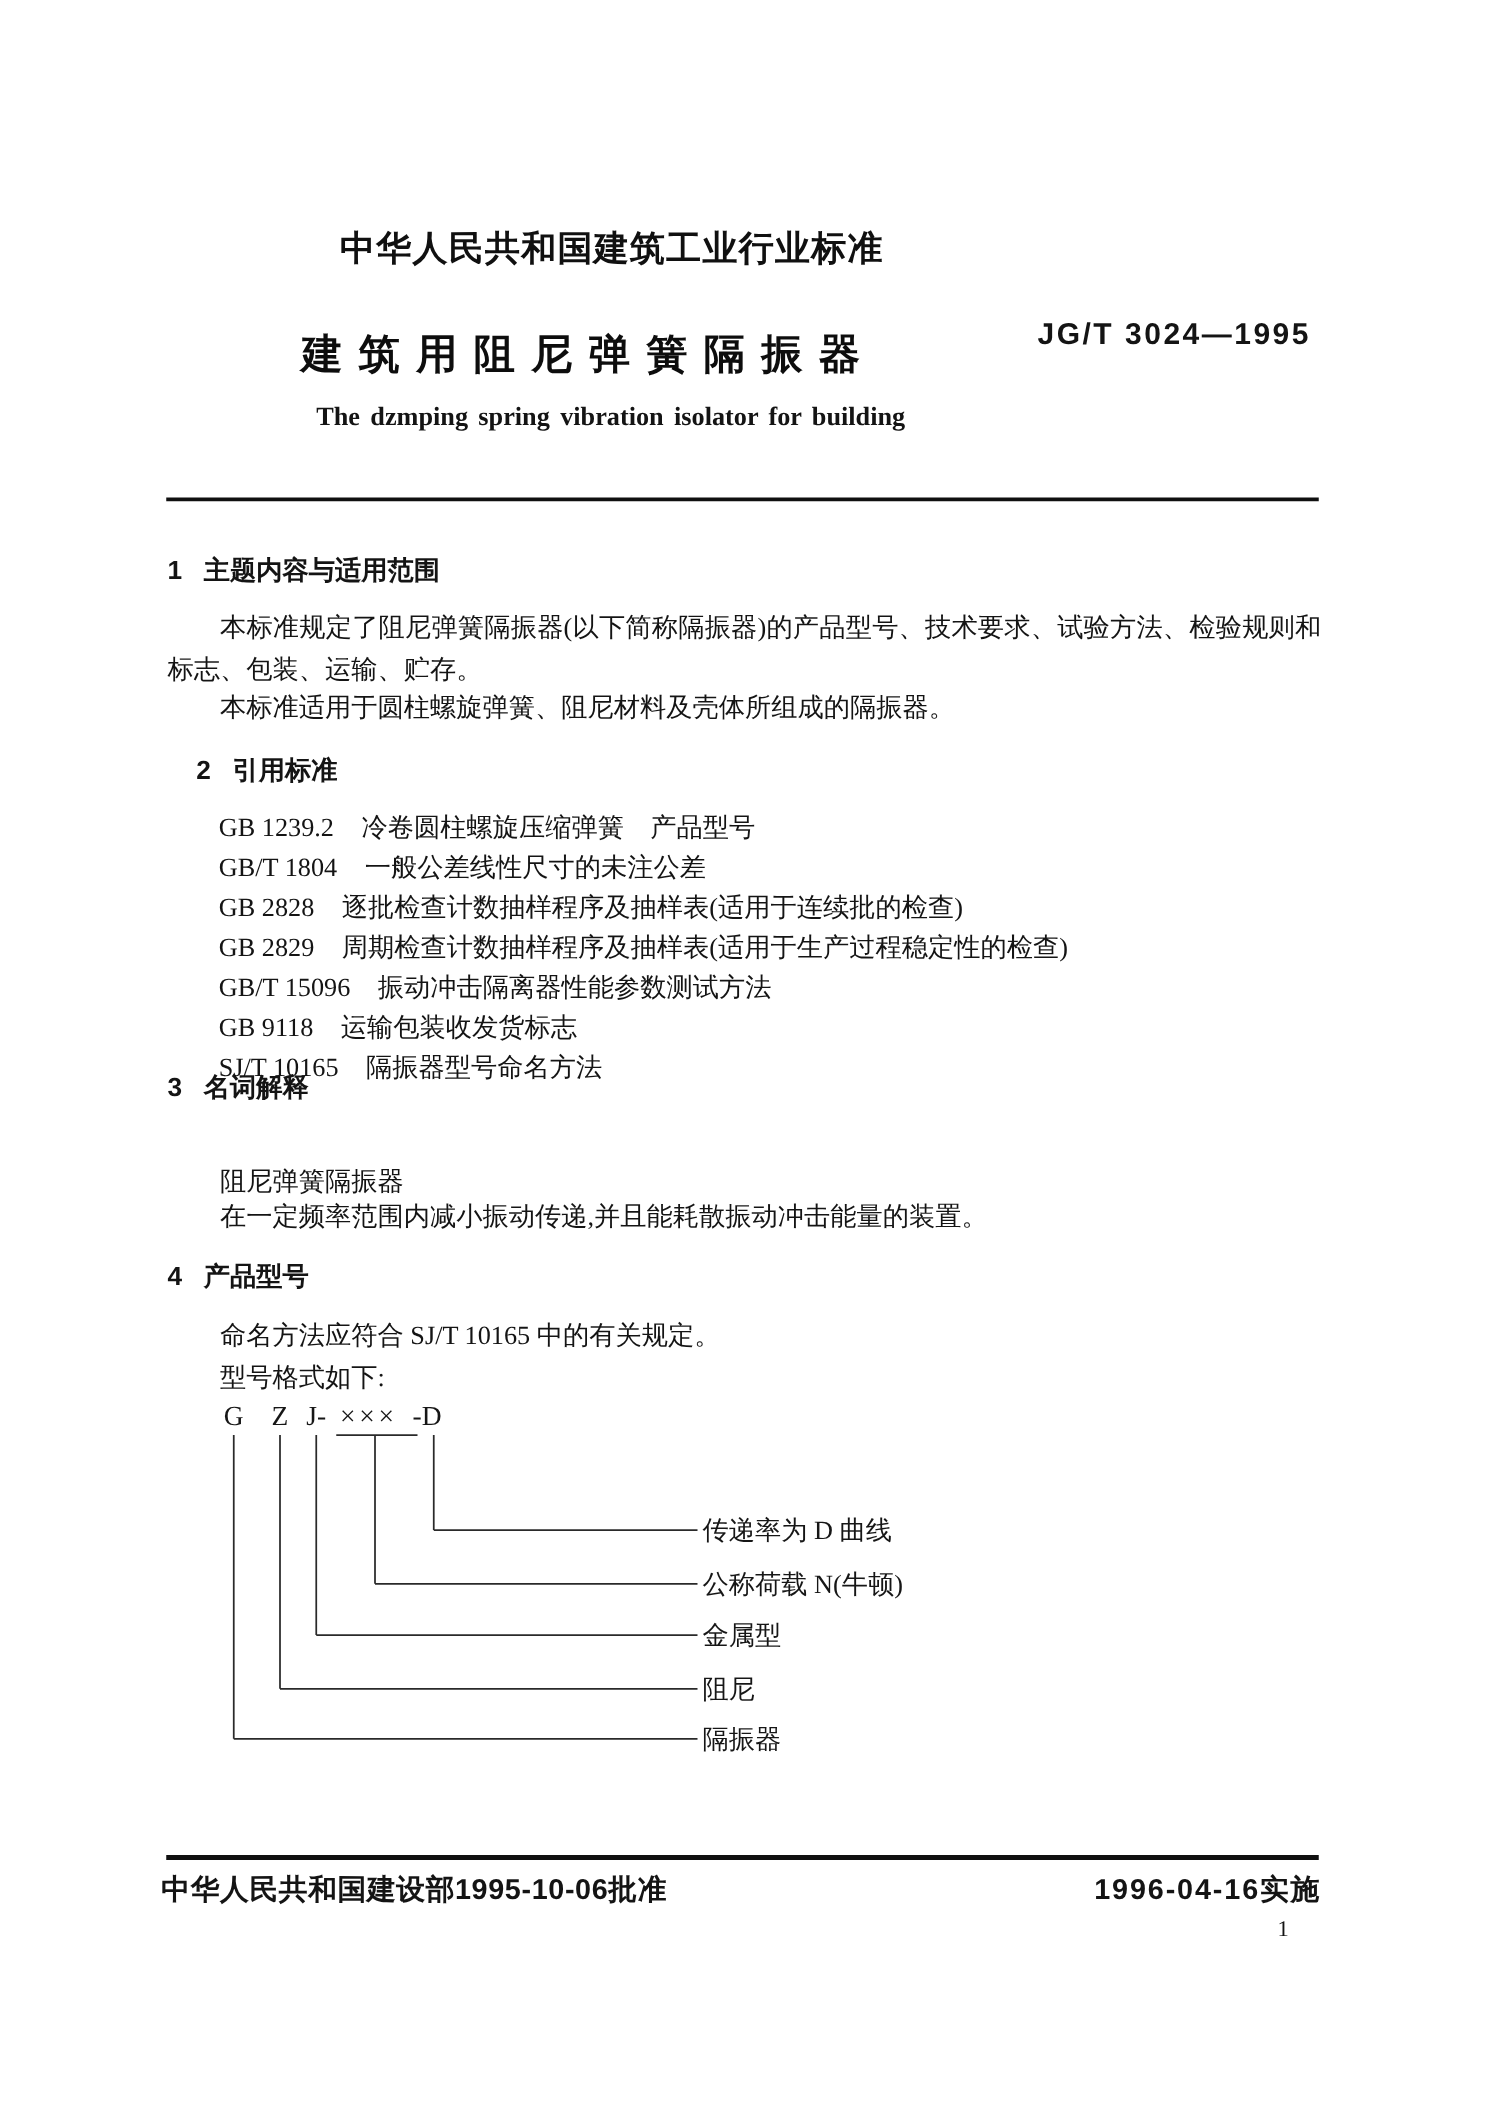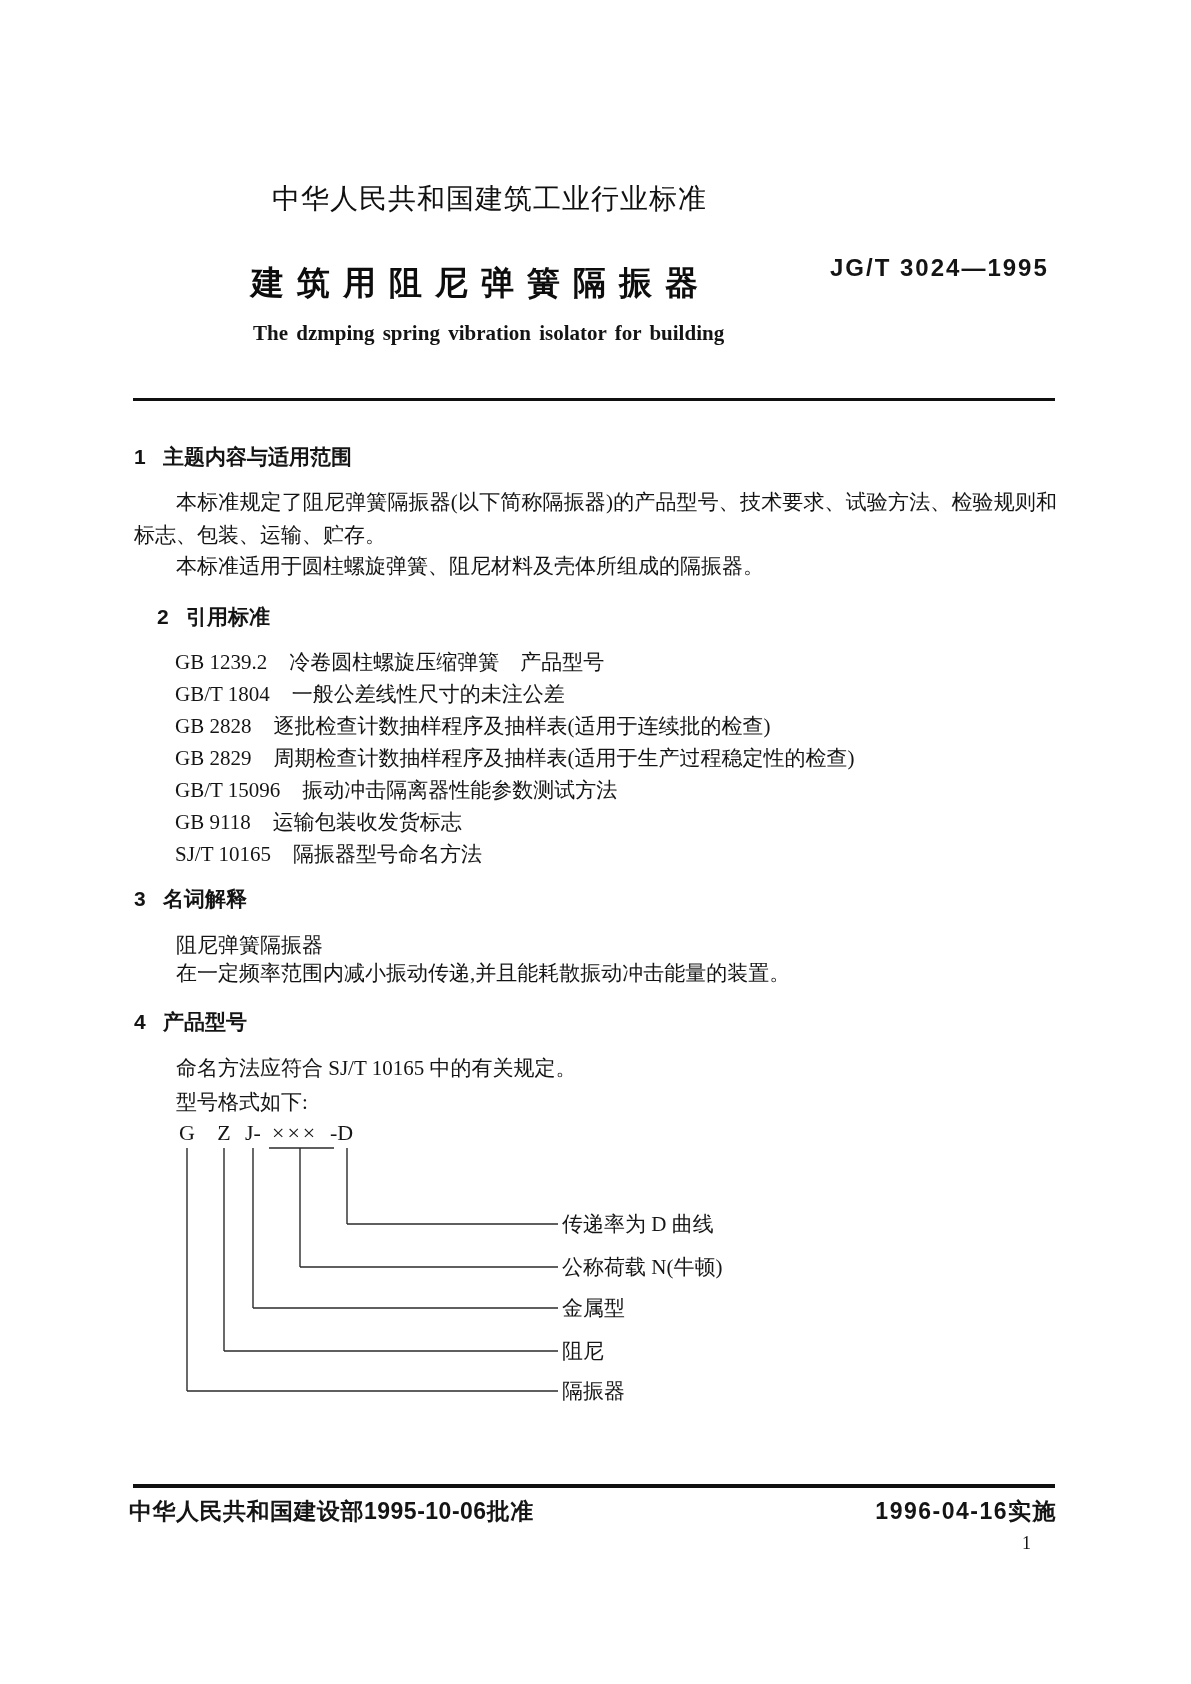--- a/index.html
+++ b/index.html
@@ -11,25 +11,25 @@
     color: #141414;
     font-family: "Liberation Serif", "DejaVu Serif", serif;
     overflow: hidden;
   }
   .abs { position: absolute; }
 
   
   .org-label {
     left: 272px; top: 180px;
     font-family: "Liberation Sans", "DejaVu Sans", sans-serif;
-    font-weight: 400; font-size: 28px; letter-spacing: 1px;
+    font-weight: 700; font-size: 28px; letter-spacing: 1px;
     color: #101010;
   }
   .title-cn {
-    left: 251px; top: 261px;
+    left: 241px; top: 261px;
     font-family: "Liberation Sans", "DejaVu Sans", sans-serif;
     font-weight: 700; font-size: 33px; letter-spacing: 13px;
     color: #0d0d0d; white-space: nowrap;
   }
   .standard-code {
     left: 830px; top: 254px;
     font-family: "Liberation Sans", "DejaVu Sans", sans-serif;
     font-weight: 700; font-size: 24px; letter-spacing: 2px;
     white-space: nowrap;
   }
@@ -108,21 +108,21 @@
   <ul class="abs content-block refs" style="top:646px;">
     <li><span class="ref-code">GB 1239.2</span><span>冷卷圆柱螺旋压缩弹簧　产品型号</span></li>
     <li><span class="ref-code">GB/T 1804</span><span>一般公差线性尺寸的未注公差</span></li>
     <li><span class="ref-code">GB 2828</span><span>逐批检查计数抽样程序及抽样表(适用于连续批的检查)</span></li>
     <li><span class="ref-code">GB 2829</span><span>周期检查计数抽样程序及抽样表(适用于生产过程稳定性的检查)</span></li>
     <li><span class="ref-code">GB/T 15096</span><span>振动冲击隔离器性能参数测试方法</span></li>
     <li><span class="ref-code">GB 9118</span><span>运输包装收发货标志</span></li>
     <li><span class="ref-code">SJ/T 10165</span><span>隔振器型号命名方法</span></li>
   </ul>
 
-  <div class="abs content-block sec-heading" style="top:882px;">
+  <div class="abs content-block sec-heading" style="top:854px;">
     <span class="sec-no">3</span><span class="sec-title">名词解释</span>
   </div>
   <div class="abs content-block indented" style="top:929px;">阻尼弹簧隔振器</div>
   <div class="abs content-block indented" style="top:957px;">在一定频率范围内减小振动传递,并且能耗散振动冲击能量的装置。</div>
 
   <div class="abs content-block sec-heading" style="top:1005px;">
     <span class="sec-no">4</span><span class="sec-title">产品型号</span>
   </div>
   <div class="abs content-block indented" style="top:1052px;">命名方法应符合 SJ/T 10165 中的有关规定。</div>
   <div class="abs content-block indented" style="top:1086px;">型号格式如下:</div>

